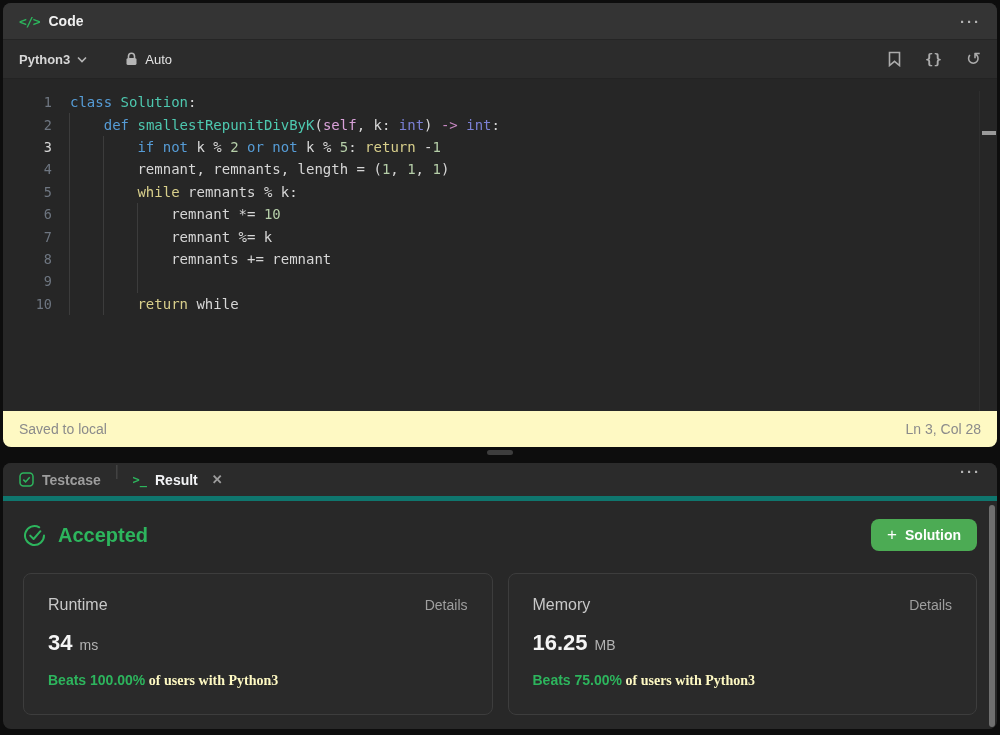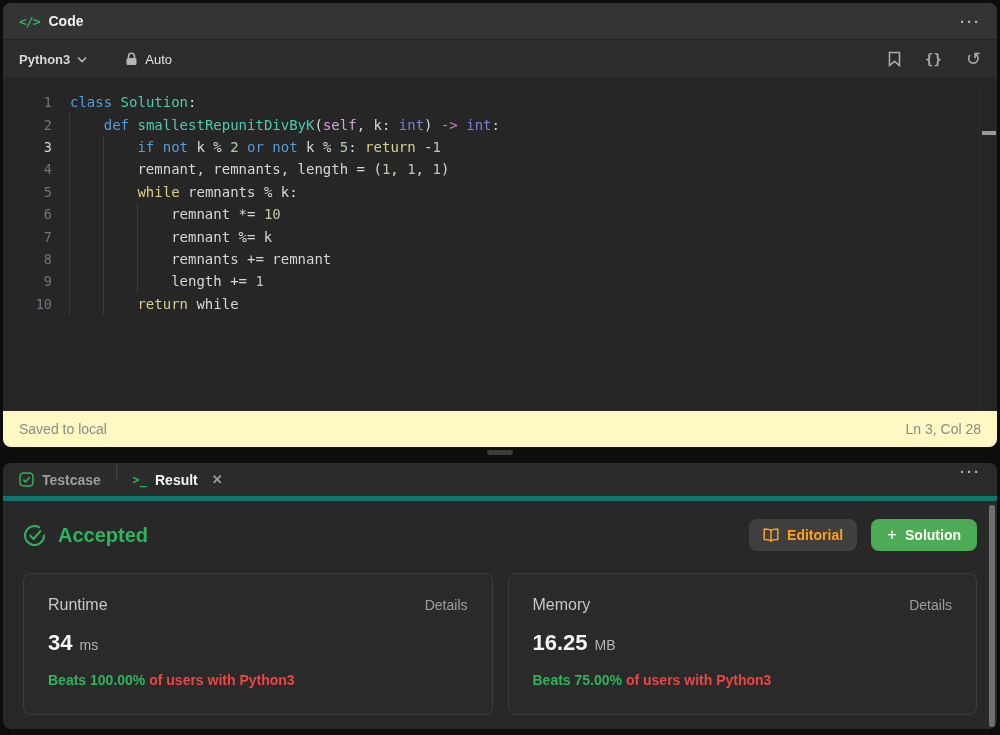--- a/index.html
+++ b/index.html
@@ -74,21 +74,21 @@
   .cards { display:flex; gap:15px; margin-top:22px; }
   .card { flex:1; border:1px solid #3d3d3d; background:#2a2a2a; border-radius:8px; height:142px; padding:22px 24px; cursor:pointer; }
   .card-top { display:flex; align-items:baseline; }
   .card-title { color:#c8c8c8; font-size:16px; }
   .card-details { margin-left:auto; color:#9f9f9f; font-size:14px; cursor:pointer;text-align:center; }
   .card-value-row { margin-top:16px; display:flex; align-items:baseline; gap:7px; }
   .card-value { color:#f5f5f5; font-size:22px; font-weight:bold; }
   .card-unit { color:#b3b3b3; font-size:14px; }
   .card-beats { margin-top:16px; font-size:14px; }
   .beats-green { color:#2db55d; font-weight:bold; }
-  .beats-rest { color:#ef4444; font-weight:bold; }
+  .beats-rest { color:#fef9c3; font-weight:bold;font-family:Liberation Serif, serif; }
 
   .result-scrollbar { position:absolute; right:2px; top:42px; bottom:2px; width:6px; border-radius:3px; background:#6f6f6f; cursor:pointer; }
 
   svg { display:block; }
 </style>
 </head>
 <body>
 
 <div class="panel" id="code-panel">
   <div class="code-header">
@@ -129,21 +129,21 @@
   <div class="editor">
     <div id="code-lines">
         <div class="code-line"><span class="ln">1</span><span class="lt"><span class="tok-kw">class</span><span class="tok-pl"> </span><span class="tok-cls">Solution</span><span class="tok-pl">:</span></span></div>
         <div class="code-line"><span class="ln">2</span><span class="lt"><span class="tok-pl">    </span><span class="tok-kw">def</span><span class="tok-pl"> </span><span class="tok-fn">smallestRepunitDivByK</span><span class="tok-pl">(</span><span class="tok-self">self</span><span class="tok-pl">, k: </span><span class="tok-type">int</span><span class="tok-pl">) </span><span class="tok-arrow">-&gt;</span><span class="tok-pl"> </span><span class="tok-type">int</span><span class="tok-pl">:</span></span></div>
         <div class="code-line"><span class="ln active">3</span><span class="lt"><span class="tok-pl">        </span><span class="tok-kw">if</span><span class="tok-pl"> </span><span class="tok-kw">not</span><span class="tok-pl"> k % </span><span class="tok-num">2</span><span class="tok-pl"> </span><span class="tok-kw">or</span><span class="tok-pl"> </span><span class="tok-kw">not</span><span class="tok-pl"> k % </span><span class="tok-num">5</span><span class="tok-pl">: </span><span class="tok-ctrl">return</span><span class="tok-pl"> -</span><span class="tok-num">1</span></span></div>
         <div class="code-line"><span class="ln">4</span><span class="lt"><span class="tok-pl">        remnant, remnants, length = (</span><span class="tok-num">1</span><span class="tok-pl">, </span><span class="tok-num">1</span><span class="tok-pl">, </span><span class="tok-num">1</span><span class="tok-pl">)</span></span></div>
         <div class="code-line"><span class="ln">5</span><span class="lt"><span class="tok-pl">        </span><span class="tok-ctrl">while</span><span class="tok-pl"> remnants % k:</span></span></div>
         <div class="code-line"><span class="ln">6</span><span class="lt"><span class="tok-pl">            remnant *= </span><span class="tok-num">10</span></span></div>
         <div class="code-line"><span class="ln">7</span><span class="lt"><span class="tok-pl">            remnant %= k</span></span></div>
         <div class="code-line"><span class="ln">8</span><span class="lt"><span class="tok-pl">            remnants += remnant</span></span></div>
-        <div class="code-line"><span class="ln">9</span><span class="lt"><span class="tok-pl">            length += </span><span class="tok-num">1</span></span></div>
+        <div class="code-line"><span class="ln">9</span></div>
         <div class="code-line"><span class="ln">10</span><span class="lt"><span class="tok-pl">        </span><span class="tok-ctrl">return</span><span class="tok-pl"> while</span></span></div>
       </div>
     <div class="indent-guide" style="left:66px; top:34.4px; height:201.6px;"></div>
     <div class="indent-guide" style="left:100px; top:56.8px; height:179.2px;"></div>
     <div class="indent-guide" style="left:134px; top:124px; height:89.6px;"></div>
     <div class="overview-line"></div>
     <div class="ed-scroll"></div>
   </div>
 
   <div class="statusbar">
@@ -179,28 +179,20 @@
       <div class="accepted">
         <span>
           <svg width="23" height="23" viewBox="0 0 23 23">
               <path d="M21 11.5a9.5 9.5 0 1 1-4.8-8.2" fill="none" stroke="#2db55d" stroke-width="2" stroke-linecap="round"></path>
               <polyline points="7.2,11.6 10.6,15 17.4,7.2" fill="none" stroke="#2db55d" stroke-width="2" stroke-linecap="round" stroke-linejoin="round"></polyline>
             </svg>
         </span>
         <span class="accepted-label">Accepted</span>
       </div>
       <div class="head-buttons">
-        <button class="btn btn-editorial">
-          <span>
-            <svg width="16" height="14" viewBox="0 0 16 14">
-                <path d="M8 2.6C6.7 1.4 4.8 1 1.2 1v10.6c3.6 0 5.5.4 6.8 1.6 1.3-1.2 3.2-1.6 6.8-1.6V1C11.2 1 9.3 1.4 8 2.6zM8 2.6v10.6" fill="none" stroke="#ffa116" stroke-width="1.5" stroke-linejoin="round"></path>
-              </svg>
-          </span>
-          <span>Editorial</span>
-        </button>
         <button class="btn btn-solution">
           <span class="plus">+</span>
           <span>Solution</span>
         </button>
       </div>
     </div>
 
     <div class="cards">
       <div class="card">
         <div class="card-top">

